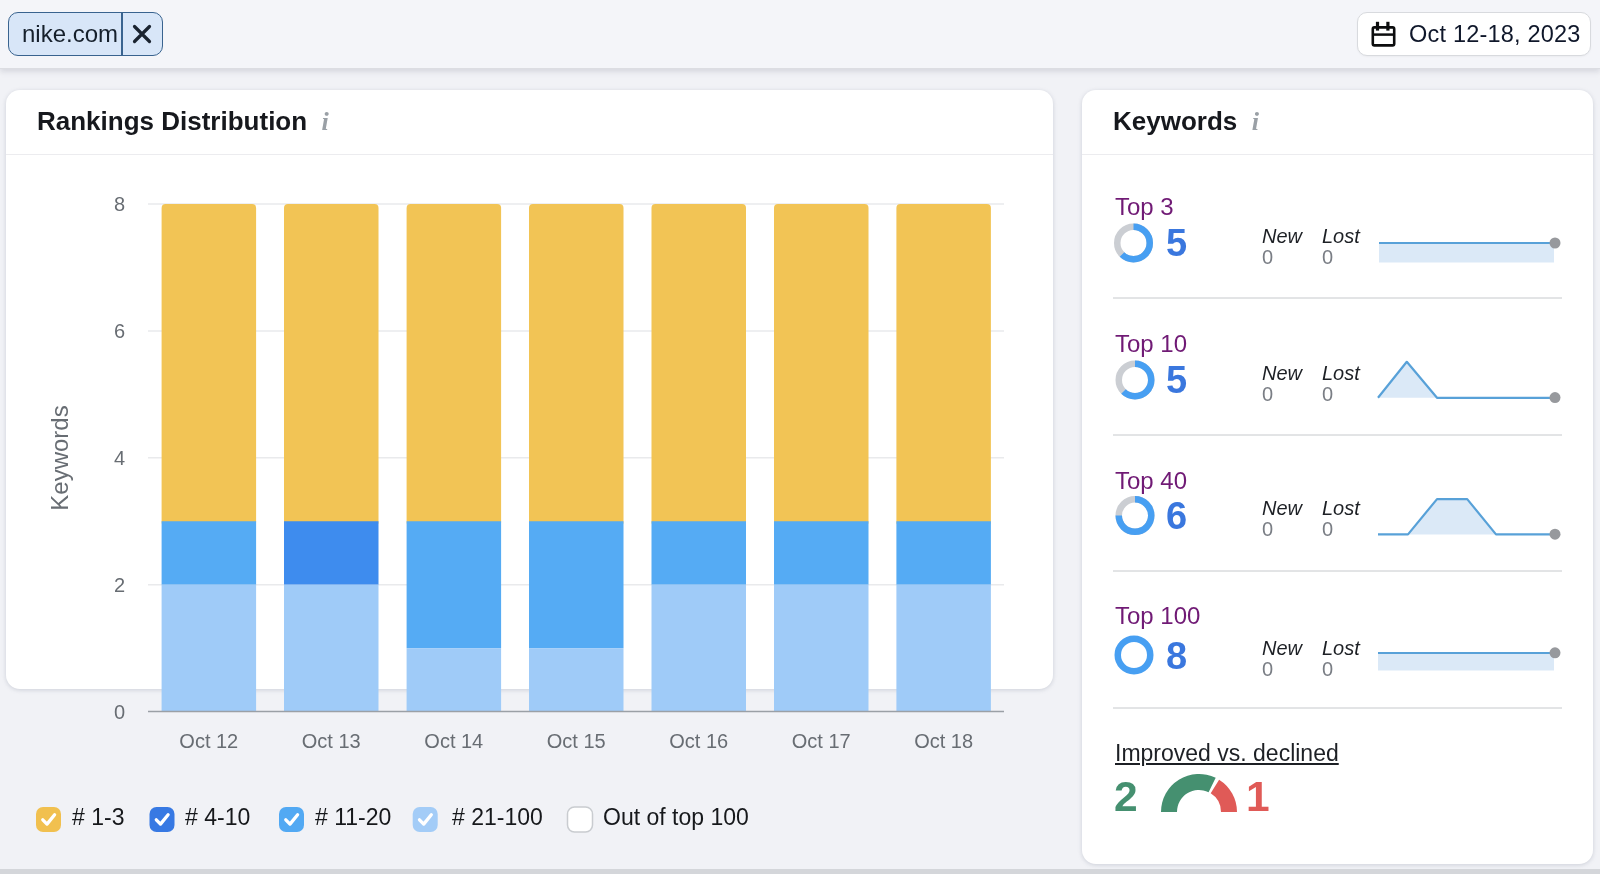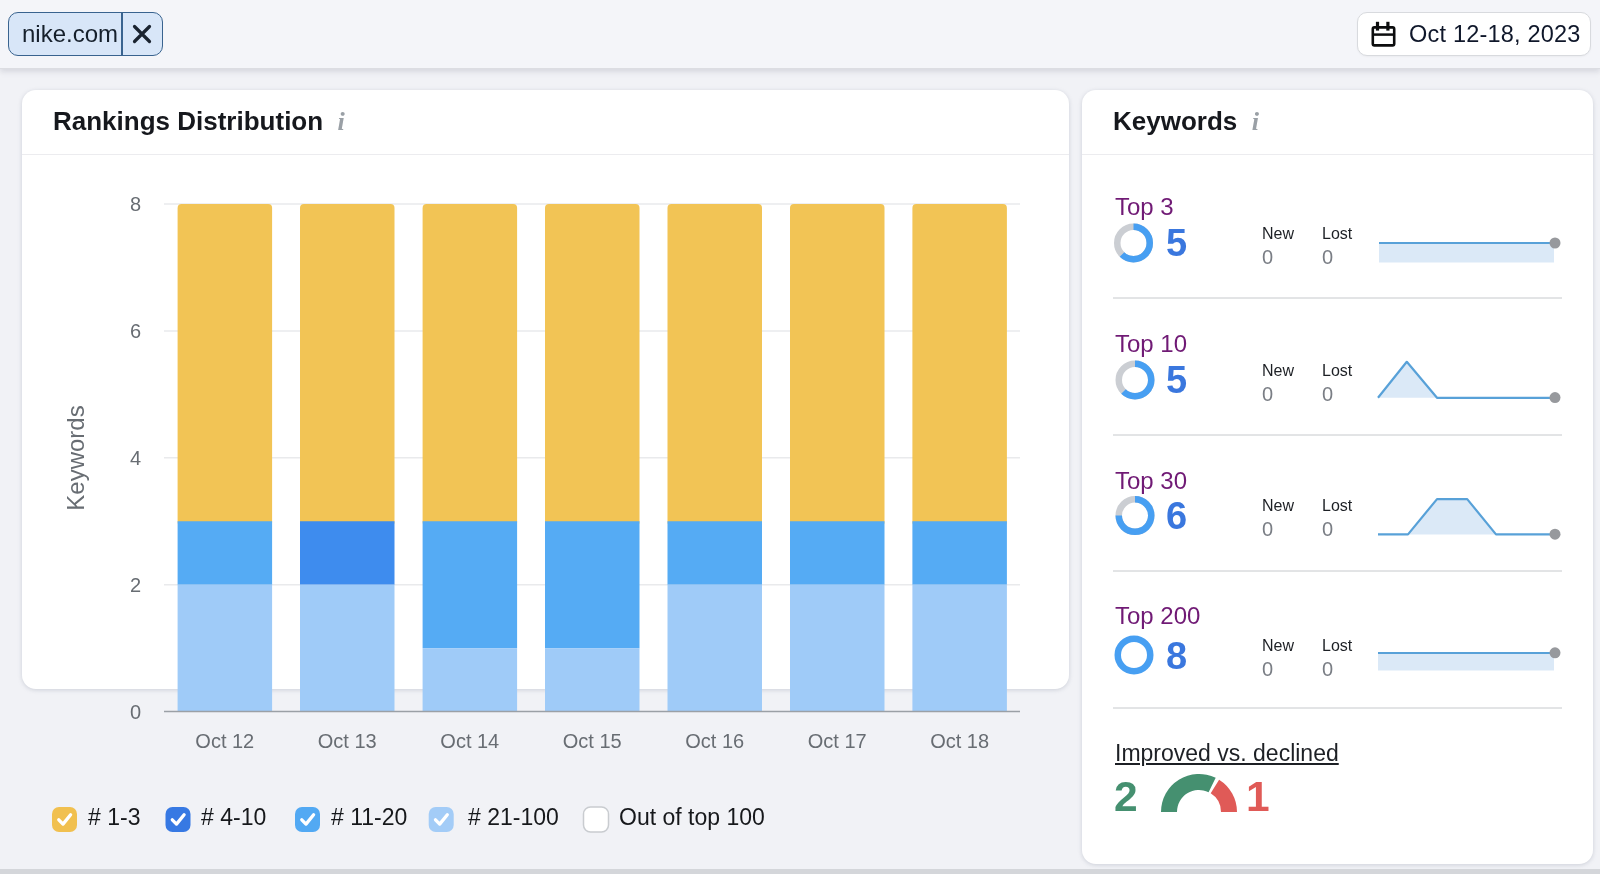--- a/index.html
+++ b/index.html
@@ -7,30 +7,30 @@
   body { font-family:"Liberation Sans", sans-serif; background:#f1f2f6; position:relative; }
   .topbar { position:absolute; left:0; top:0; width:1600px; height:69px; background:#f4f5f9; border-bottom:1px solid #dcdde2; box-shadow:0 3px 5px rgba(150,155,168,0.28); z-index:2; }
   .pill { position:absolute; left:8px; top:12px; height:44px; background:#d8e6f8; border:1.5px solid #39638f; border-radius:10px; display:flex; align-items:center; }
   .pill .txt { padding:0 3px 0 13px; font-size:24px; color:#16202c; }
   .pill .sep { width:1.5px; align-self:stretch; background:#39638f; }
   .pill .x { width:39px; display:flex; align-items:center; justify-content:center; }
   .datebtn { position:absolute; left:1357px; top:12px; width:234px; height:44px; background:#ffffff; border:1px solid #d8dade; border-radius:10px; display:flex; align-items:center; box-shadow:0 1px 2px rgba(0,0,0,0.04); }
   .datebtn svg { margin-left:13px; }
   .datebtn .txt { margin-left:13px; font-size:23.5px; white-space:nowrap; color:#0f172a; letter-spacing:0.2px; }
   .card { position:absolute; background:#ffffff; border-radius:14px; box-shadow:0 1px 4px rgba(110,120,140,0.28); }
-  #card-left { left:22px; top:90px; width:1047px; height:599px;padding-left:48px; }
+  #card-left { left:6px; top:90px; width:1047px; height:599px;padding-left:48px; }
   #card-right { left:1082px; top:90px; width:511px; height:774px; }
   .card-h { position:absolute; left:0; top:0; right:0; height:65px; border-bottom:1px solid #ececef; }
   .card-h .t { position:absolute; left:31px; top:16px; font-size:26px; font-weight:bold; color:#16181d; }
   .info { font-family:"Liberation Serif", serif; font-style:italic; font-weight:bold; color:#9aa0a6; font-size:26px; }
   .bottomstrip { position:absolute; left:0; top:869px; width:1600px; height:5px; background:#d4d6da; z-index:3; }
   .abs { position:absolute; }
   .rowlab { font-size:24px; line-height:1.2; color:#701a75; }
   .bignum { font-size:38px; font-weight:bold; color:#3a77de; line-height:1.0; }
-  .nl { font-size:16px; color:#1d2025; }
+  .nl { font-size:20px; color:#1d2025;font-style:italic; }
   .nl0 { font-size:20px; color:#7a7e85; }
   .gnum { font-size:42.5px; font-weight:bold; line-height:1.0; }
 </style>
 </head>
 <body>
   <div class="topbar">
     <div class="pill">
       <div class="txt">nike.com</div>
       <div class="sep"></div>
       <div class="x">
@@ -176,22 +176,22 @@
         <circle cx="473" cy="562.8" r="5.5" fill="#97999d"></circle>
       </g>
 
       <g>
         <path d="M79.0 722.0 A38.0 38.0 0 0 1 133.7 687.8 L126.6 702.2 A22.0 22.0 0 0 0 95.0 722.0 Z" fill="#459070"></path>
         <path d="M137.1 689.8 A38.0 38.0 0 0 1 155.0 722.0 L139.0 722.0 A22.0 22.0 0 0 0 128.7 703.3 Z" fill="#e05a57"></path>
       </g>
     </svg>
     <div class="abs rowlab" style="left:33px;top:103px;">Top 3</div>
     <div class="abs rowlab" style="left:33px;top:240px;text-align:center;">Top 10</div>
-    <div class="abs rowlab" style="left:33px;top:377px;">Top 30</div>
-    <div class="abs rowlab" style="left:33px;top:512px;">Top 200</div>
+    <div class="abs rowlab" style="left:33px;top:377px;">Top 40</div>
+    <div class="abs rowlab" style="left:33px;top:512px;">Top 100</div>
     <div class="abs bignum" style="left:84px;top:134px;">5</div>
     <div class="abs bignum" style="left:84px;top:270.5px;">5</div>
     <div class="abs bignum" style="left:84px;top:407px;">6</div>
     <div class="abs bignum" style="left:84px;top:546.5px;">8</div>
     <div class="abs nl" style="left:180px;top:135.1px;">New</div>
     <div class="abs nl" style="left:240px;top:135.1px;">Lost</div>
     <div class="abs nl0" style="left:180px;top:156.1px;">0</div>
     <div class="abs nl0" style="left:240px;top:156.1px;">0</div>
     <div class="abs nl" style="left:180px;top:271.5px;">New</div>
     <div class="abs nl" style="left:240px;top:271.5px;">Lost</div>

